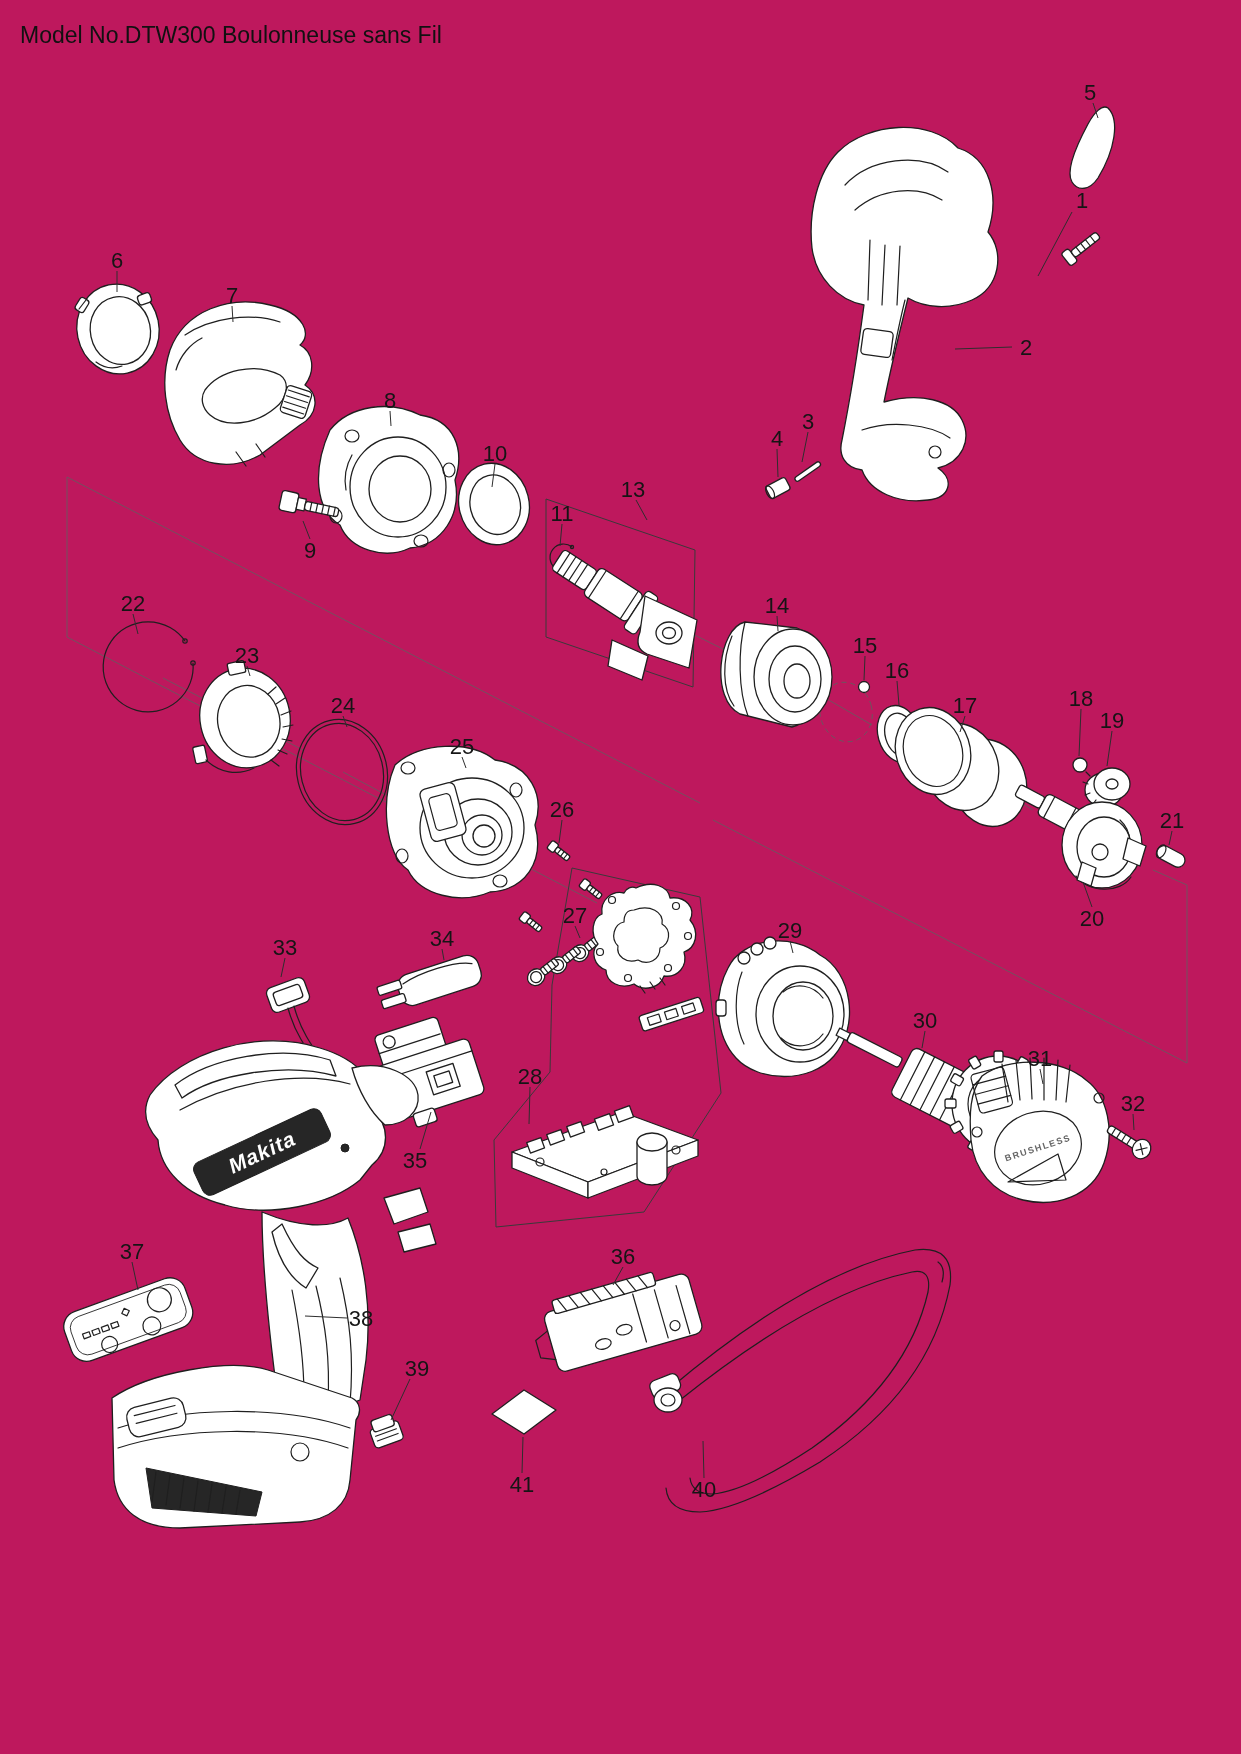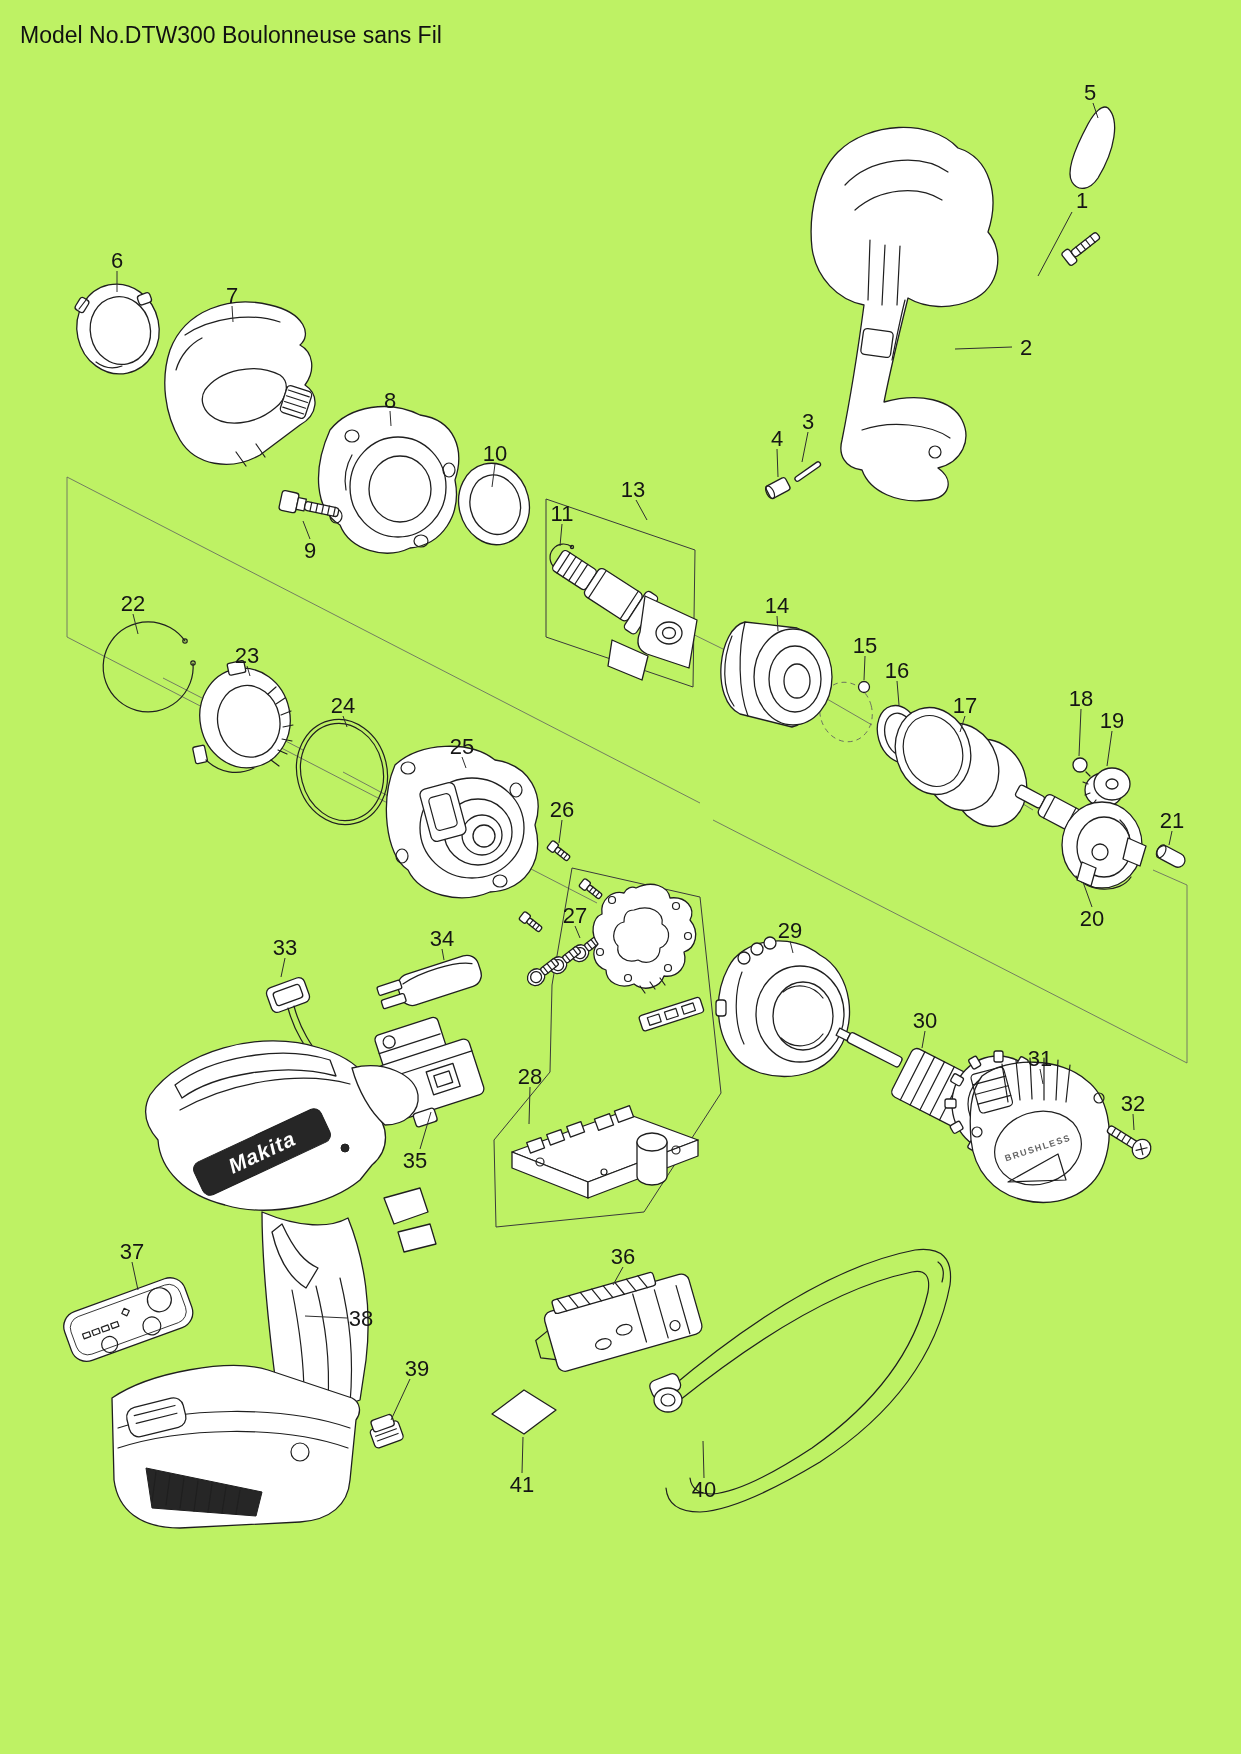--- a/index.html
+++ b/index.html
@@ -1,16 +1,16 @@
 <!DOCTYPE html>
 <html><head>
 <meta charset="utf-8">
 <style>
   html,body{margin:0;padding:0;background:#fff;}
-  .page{position:relative;width:1241px;height:1754px;background:#bef264;overflow:hidden;
+  .page{position:relative;width:1241px;height:1754px;background:#be185d;overflow:hidden;
         font-family:"Liberation Sans",sans-serif;}
   .title{position:absolute;left:20px;top:22px;font-size:23px;color:#111;
          font-family:"Liberation Sans",sans-serif;}
   svg{position:absolute;left:0;top:0;}
   .fw{fill:#fff;stroke:#1f1f1f;stroke-width:1.3;stroke-linejoin:round;}
   .ln{fill:none;stroke:#1f1f1f;stroke-width:1.2;stroke-linecap:round;stroke-linejoin:round;}
   .tn{fill:none;stroke:#1f1f1f;stroke-width:0.8;}
   .dk{fill:#262626;stroke:#1f1f1f;stroke-width:1;}
   .guide{fill:none;stroke:#5f5f5f;stroke-width:0.8;}
   .abox{fill:none;stroke:#3a3a3a;stroke-width:1;}

